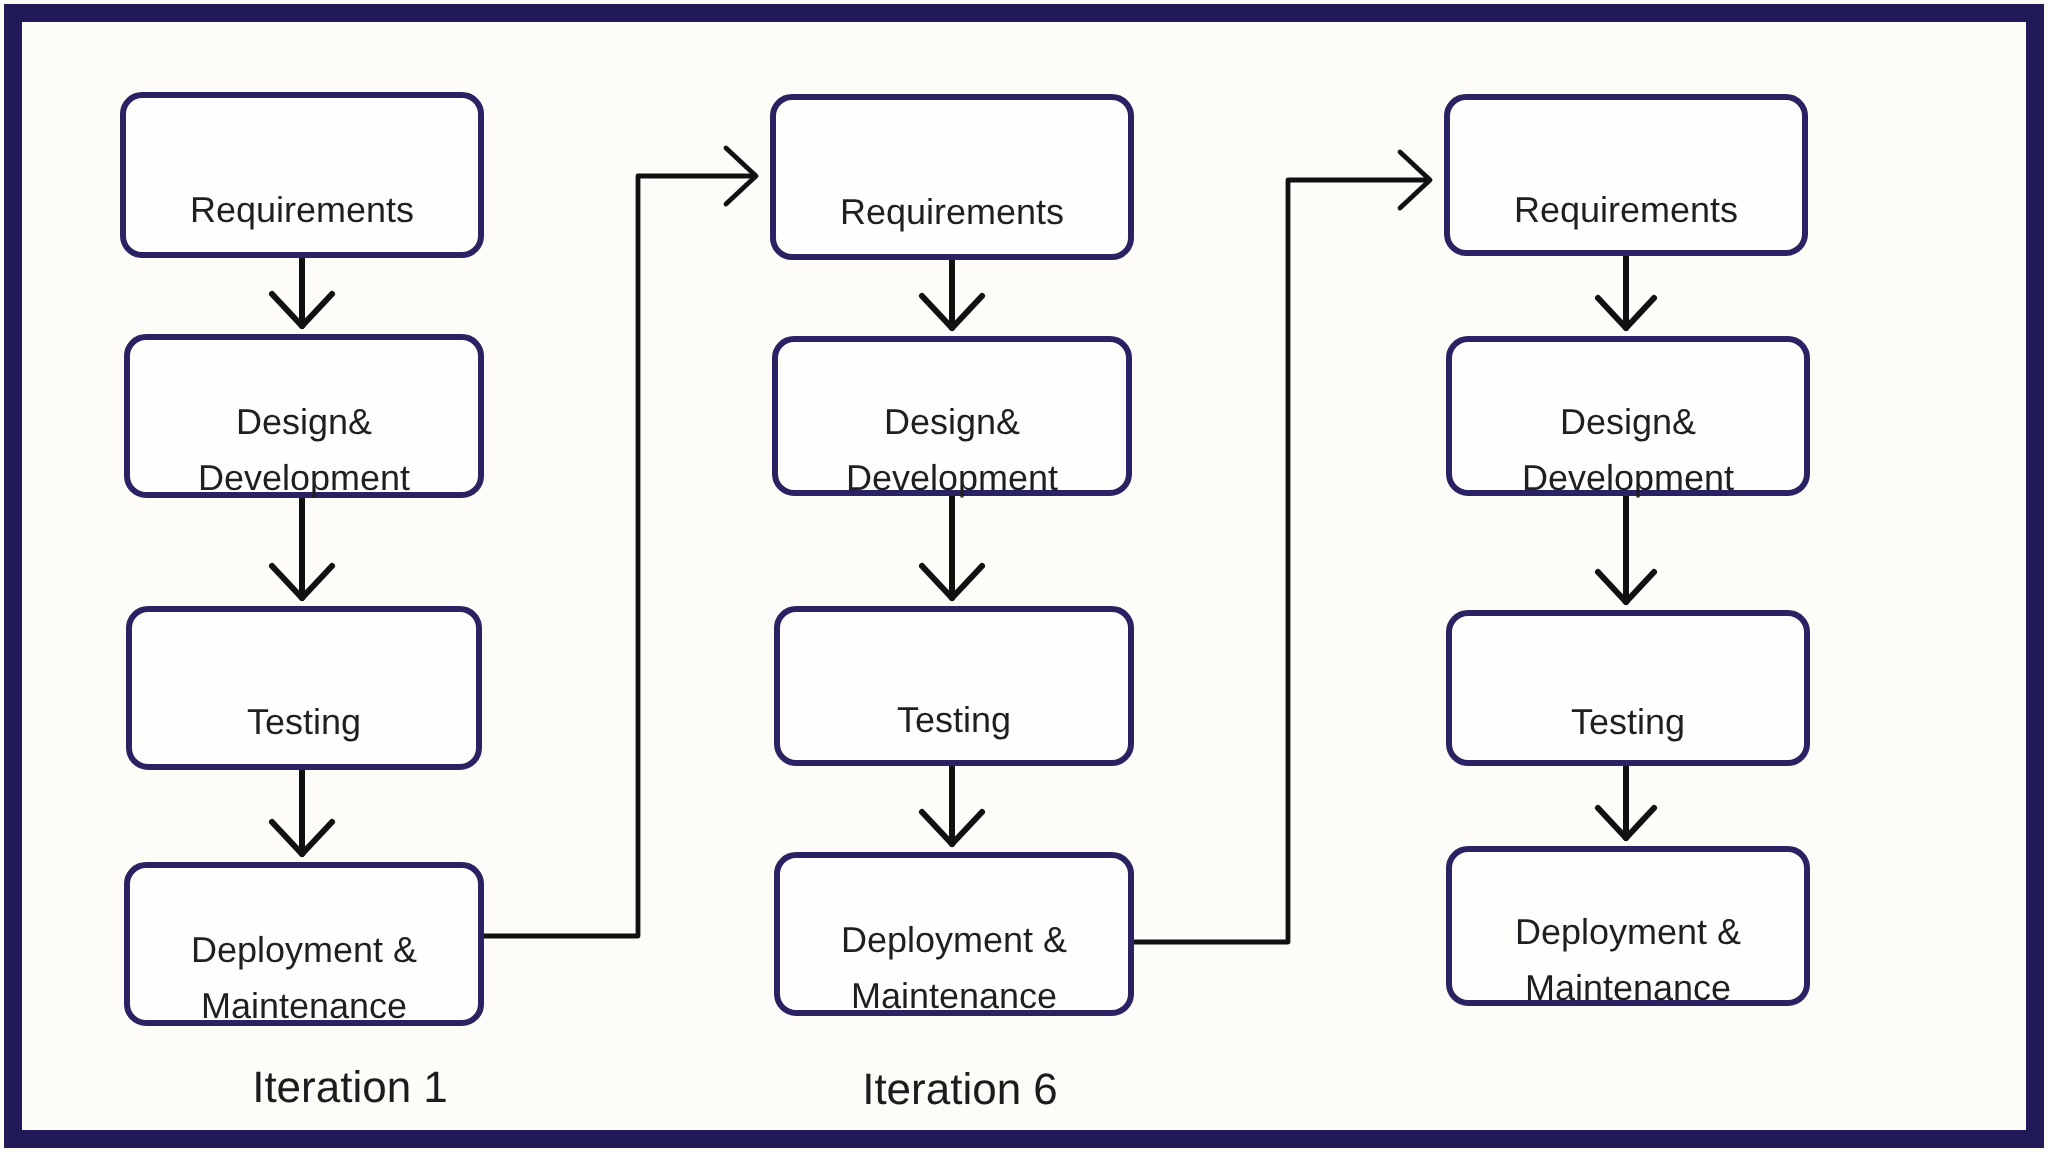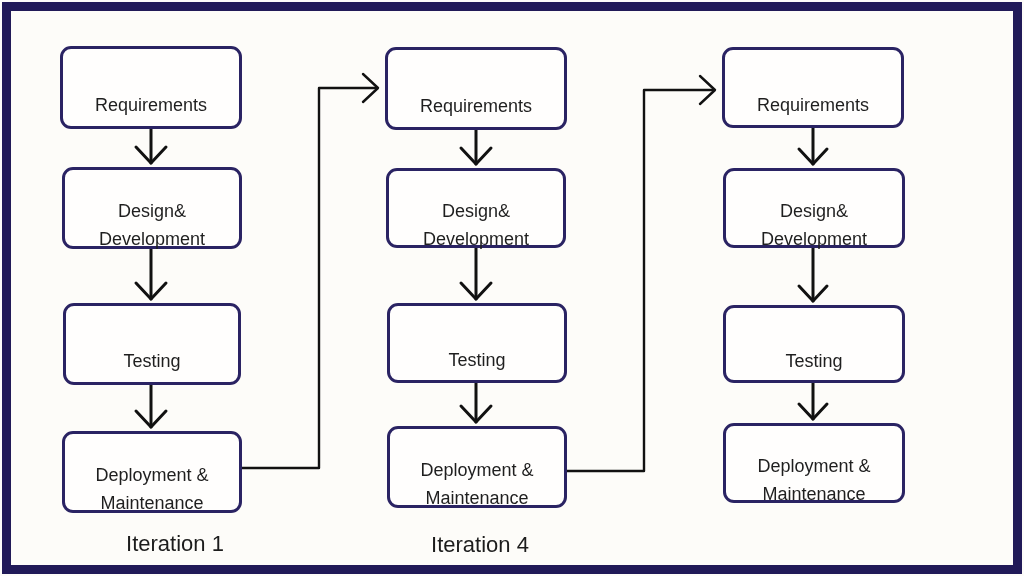--- a/index.html
+++ b/index.html
@@ -155,21 +155,21 @@
     <span class="box-label">Design&amp;
 Development</span>
   </div>
   <div class="flow-box c2-b3">
     <span class="box-label">Testing</span>
   </div>
   <div class="flow-box c2-b4">
     <span class="box-label">Deployment &amp;
 Maintenance</span>
   </div>
-  <div class="iteration-label il-2">Iteration 4</div>
+  <div class="iteration-label il-2">Iteration 6</div>
 
   <div class="flow-box c3-b1">
     <span class="box-label">Requirements</span>
   </div>
   <div class="flow-box c3-b2">
     <span class="box-label">Design&amp;
 Development</span>
   </div>
   <div class="flow-box c3-b3">
     <span class="box-label">Testing</span>

